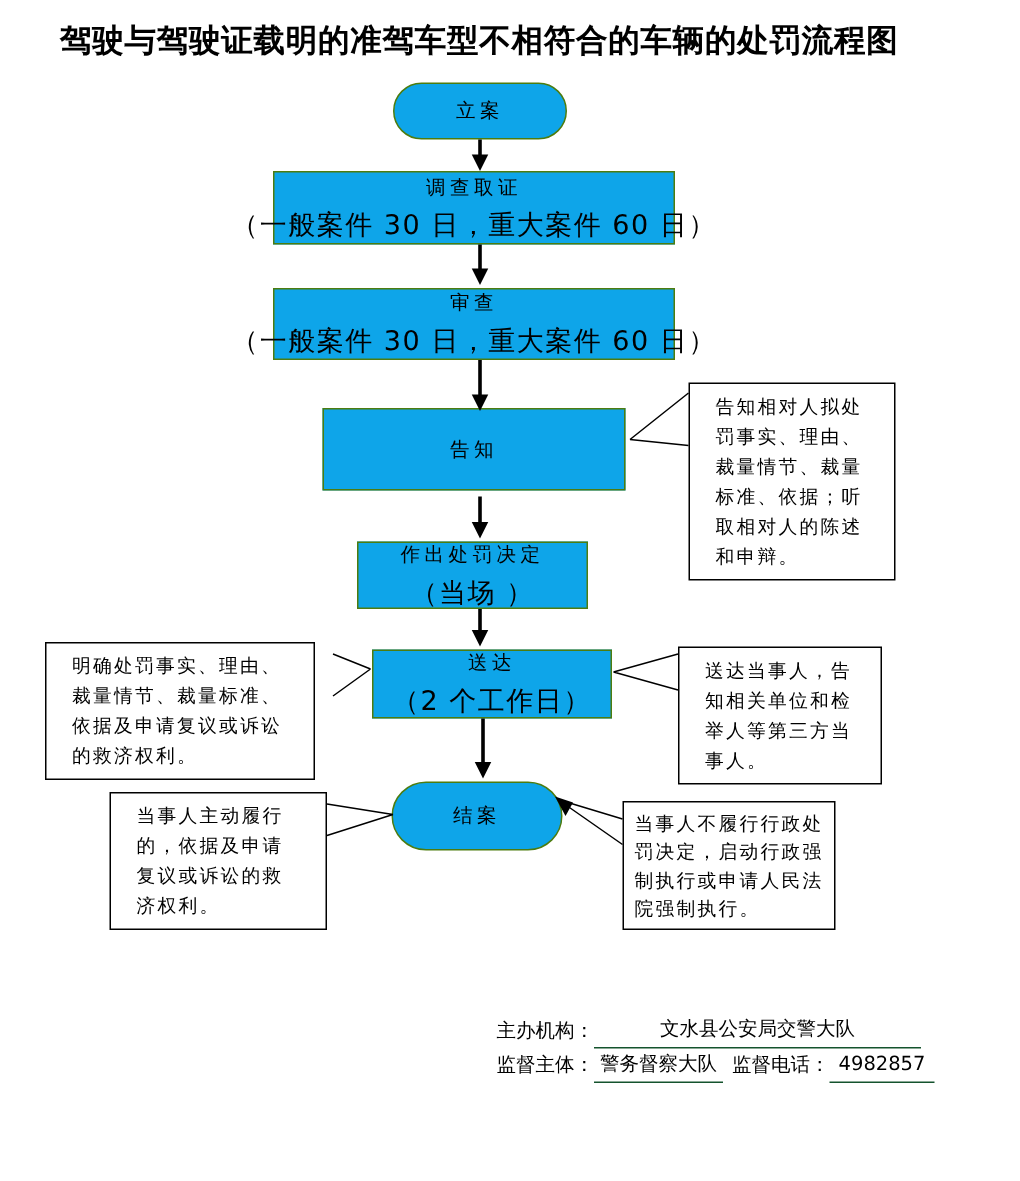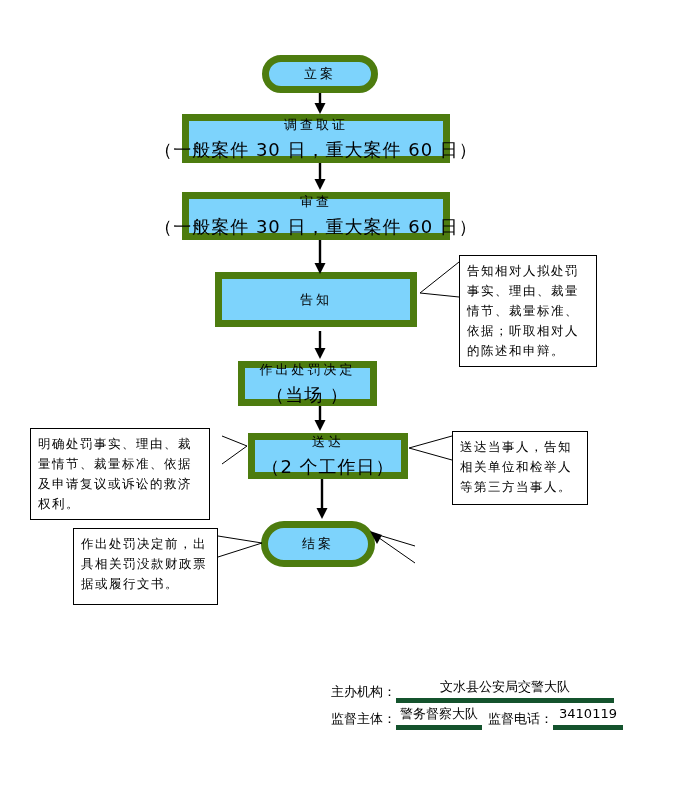--- a/index.html
+++ b/index.html
@@ -6,88 +6,90 @@
   #canvas{
     position:relative;width:680px;height:787px;background:#ffffff;
     font-family:"DejaVu Sans","Liberation Sans",sans-serif;color:#000;
     overflow:hidden;
   }
   #title{
     position:absolute;left:40px;top:13px;width:610px;
     font-size:21px;font-weight:bold;letter-spacing:0.5px;white-space:nowrap;
   }
   .node{
-    position:absolute;border:7px solid #4d7c0f;background:#7dd3fc;
+    position:absolute;border:1px solid #4d7c0f;background:#0ea5e9;
     display:flex;flex-direction:column;justify-content:center;align-items:center;
     text-align:center;box-sizing:border-box;z-index:1;
   }
   .nlabel{font-size:13px;letter-spacing:3px;}
   .nnote{font-size:18px;letter-spacing:1px;margin-top:4px;white-space:nowrap;}
   .callout{
     position:absolute;border:1px solid #000;background:#fff;box-sizing:border-box;
-    font-size:12.5px;letter-spacing:1.5px;line-height:20px;padding:5px 7px;
+    font-size:12.5px;letter-spacing:1.5px;line-height:20px;padding:5px 17px;
     text-align:left;z-index:1;
   }
   #overlay{position:absolute;left:0;top:0;z-index:2;pointer-events:none;}
   #footer{
     position:absolute;left:331px;top:676px;font-size:13px;line-height:22px;
     white-space:nowrap;z-index:1;
   }
   #footer .row{display:flex;align-items:flex-end;}
-  .field{border-bottom:5px solid #14532d;display:inline-block;}
+  .field{border-bottom:1px solid #14532d;display:inline-block;}
   #host-field{width:218px;text-align:center;}
   #supervisor-field{padding:0 4px;margin-right:6px;}
   #phone-field{padding:0 6px;min-width:58px;text-align:center;}
 </style>
 </head>
 <body>
 
 <div id="canvas">
 
+  <div id="title">驾驶与驾驶证载明的准驾车型不相符合的车辆的处罚流程图</div>
 
   <div class="node" style="left:262px;top:55px;width:116px;height:38px;border-radius:19px;">
     <div class="nlabel">立案</div>
   </div>
 
   <div class="node" style="left:182px;top:114px;width:268px;height:49px;">
     <div class="nlabel">调查取证</div>
     <div class="nnote">（一般案件 30 日，重大案件 60 日）</div>
   </div>
 
   <div class="node" style="left:182px;top:192px;width:268px;height:48px;">
     <div class="nlabel">审查</div>
     <div class="nnote">（一般案件 30 日，重大案件 60 日）</div>
   </div>
 
   <div class="node" style="left:215px;top:272px;width:202px;height:55px;">
     <div class="nlabel">告知</div>
   </div>
 
-  <div class="node" style="left:238px;top:361px;width:139px;height:45px;">
+  <div class="node" style="left:238px;top:361px;width:154px;height:45px;">
     <div class="nlabel">作出处罚决定</div>
     <div class="nnote">（当场 ）</div>
   </div>
 
   <div class="node" style="left:248px;top:433px;width:160px;height:46px;">
     <div class="nlabel">送达</div>
     <div class="nnote">（2 个工作日）</div>
   </div>
 
   <div class="node" style="left:261px;top:521px;width:114px;height:46px;border-radius:23px;">
     <div class="nlabel">结案</div>
   </div>
 
   <div class="callout" style="left:459px;top:255px;width:138px;min-height:88px;">告知相对人拟处罚事实、理由、裁量情节、裁量标准、依据；听取相对人的陈述和申辩。</div>
 
   <div class="callout" style="left:30px;top:428px;width:180px;min-height:84px;">明确处罚事实、理由、裁量情节、裁量标准、依据及申请复议或诉讼的救济权利。</div>
 
   <div class="callout" style="left:452px;top:431px;width:136px;min-height:74px;">送达当事人，告知相关单位和检举人等第三方当事人。</div>
 
-  <div class="callout" style="left:73px;top:528px;width:145px;min-height:77px;">作出处罚决定前，出具相关罚没款财政票据或履行文书。</div>
+  <div class="callout" style="left:73px;top:528px;width:145px;min-height:77px;">当事人主动履行的，依据及申请复议或诉讼的救济权利。</div>
 
+  <div class="callout" style="left:415px;top:534px;width:142px;min-height:83px;line-height:19px;padding:4px 7px;">当事人不履行行政处罚决定，启动行政强制执行或申请人民法院强制执行。</div>
 
   <svg id="overlay" width="680" height="787" viewBox="0 0 680 787">
     <g stroke="#000" stroke-width="2.4">
       <line x1="320" y1="93" x2="320" y2="104"></line>
       <line x1="320" y1="163" x2="320" y2="180"></line>
       <line x1="320" y1="240" x2="320" y2="264"></line>
       <line x1="320" y1="331" x2="320" y2="349"></line>
       <line x1="320" y1="406" x2="320" y2="421"></line>
       <line x1="322" y1="479" x2="322" y2="509"></line>
     </g>
@@ -111,17 +113,17 @@
 
   <div id="footer">
     <div class="row">
       <span>主办机构：</span>
         <span class="field" id="host-field">文水县公安局交警大队</span>
     </div>
     <div class="row">
       <span>监督主体：</span>
         <span class="field" id="supervisor-field">警务督察大队</span>
         <span>监督电话：</span>
-        <span class="field" id="phone-field">3410119</span>
+        <span class="field" id="phone-field">4982857</span>
     </div>
   </div>
 
 </div>
 
 </body></html>

